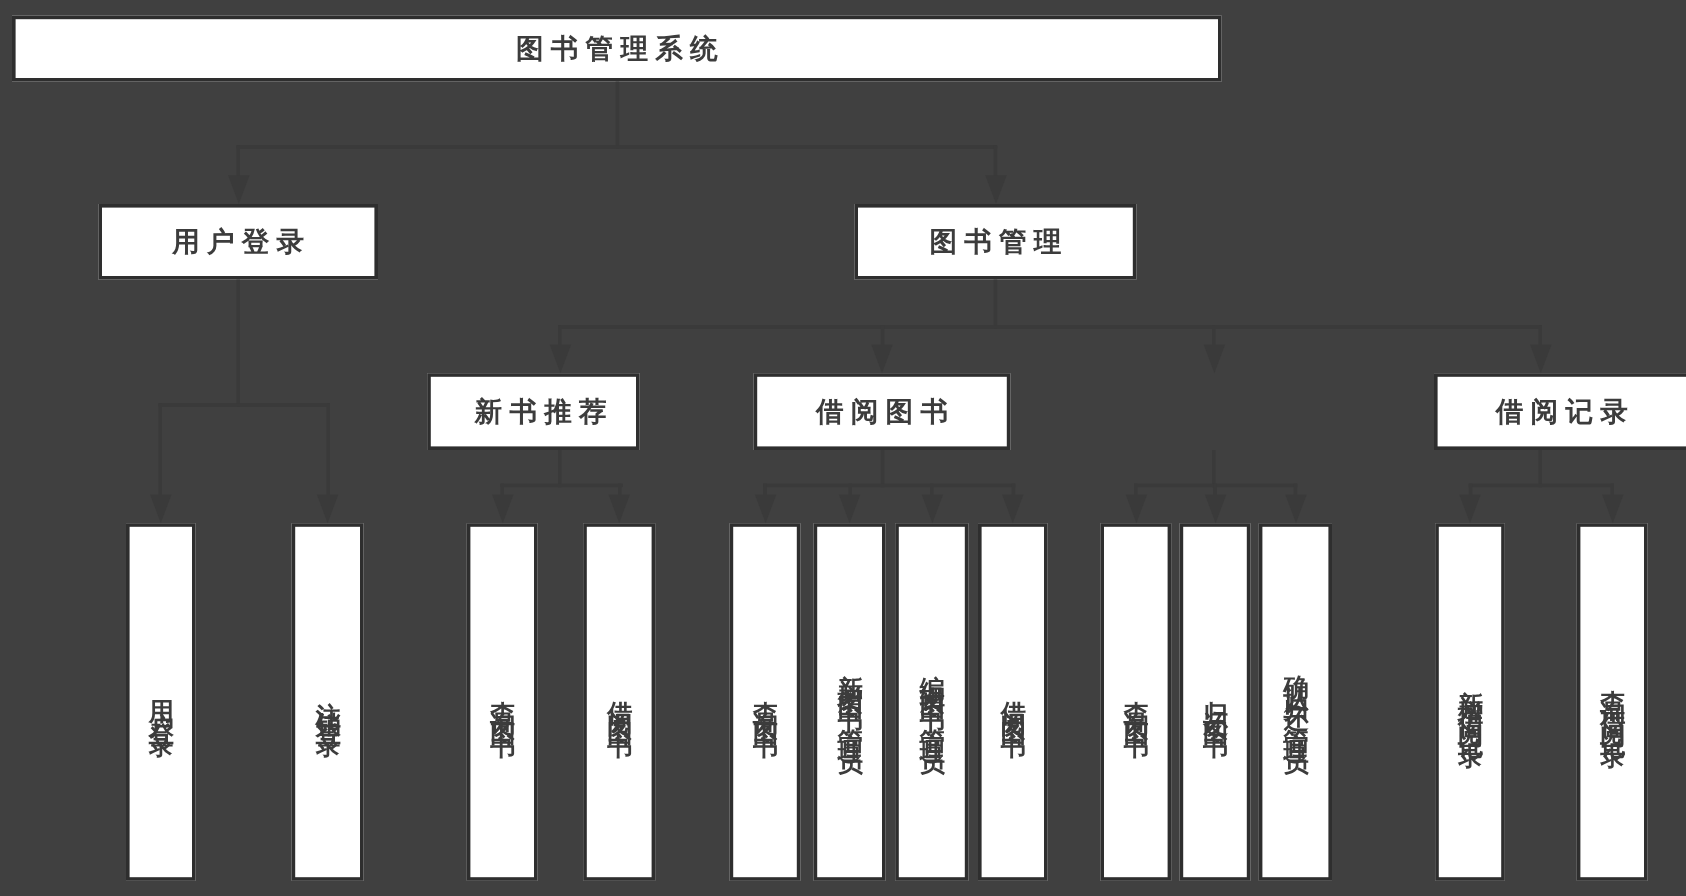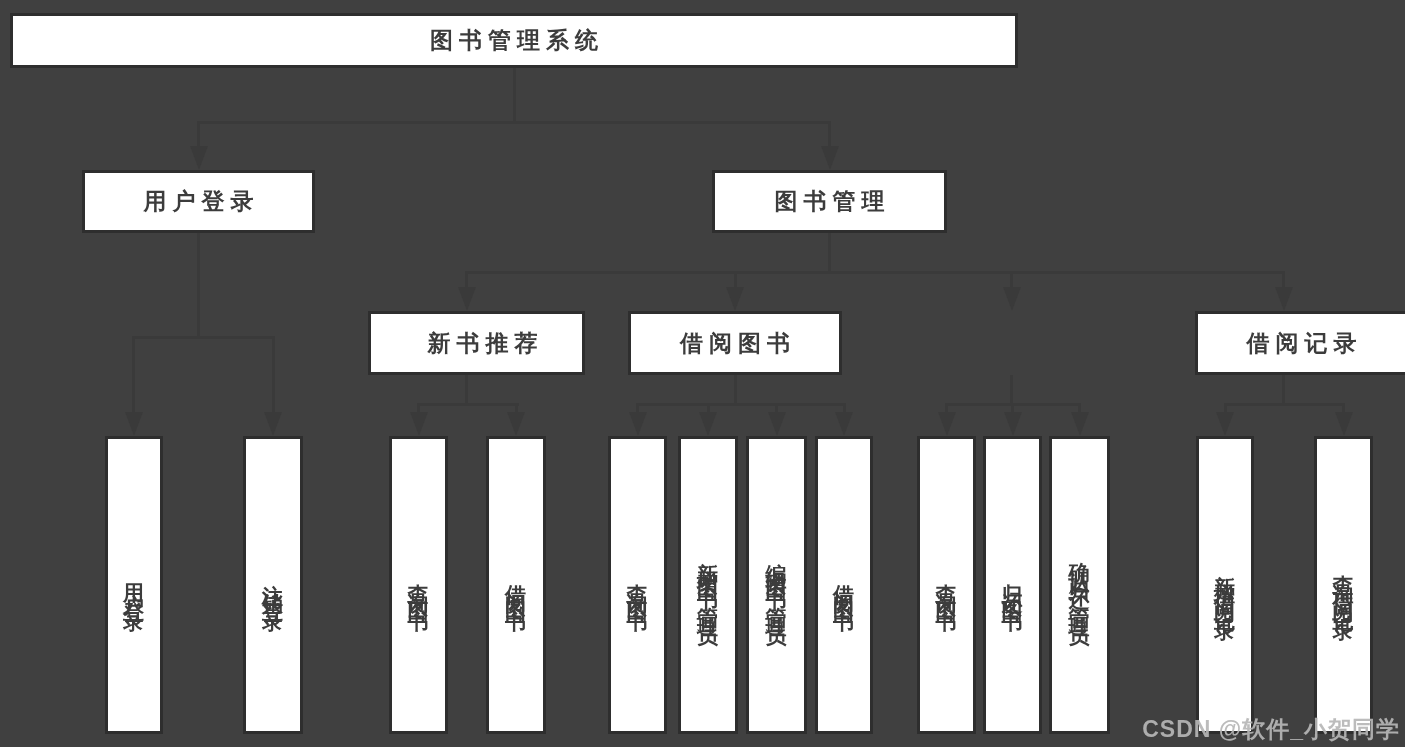--- a/index.html
+++ b/index.html
@@ -69,21 +69,21 @@
     <span class="hlabel">图书管理系统</span>
   </div>
 
   <div class="box" style="left:82px; top:170px; width:233px; height:63px;">
     <span class="hlabel">用户登录</span>
   </div>
   <div class="box" style="left:712px; top:170px; width:235px; height:63px;">
     <span class="hlabel">图书管理</span>
   </div>
 
-  <div class="box" style="left:368px; top:311px; width:217px; height:64px;padding-left:12px;">
+  <div class="box" style="left:356px; top:311px; width:177px; height:64px;padding-left:12px;">
     <span class="hlabel">新书推荐</span>
   </div>
   <div class="box" style="left:628px; top:311px; width:214px; height:64px;">
     <span class="hlabel">借阅图书</span>
   </div>
   <div class="box" style="left:1195px; top:311px; width:213px; height:64px;">
     <span class="hlabel">借阅记录</span>
   </div>
 
   <div class="box leaf" style="left:105px; width:58px;">
@@ -178,15 +178,14 @@
   <div class="arrow" style="left:1004px; top:412px;"></div>
   <div class="arrow" style="left:1071px; top:412px;"></div>
 
   <div class="line" style="left:1282px; top:375px; width:3px;   height:31px;"></div>
   <div class="line" style="left:1224px; top:403px; width:121px; height:3px;"></div>
   <div class="line" style="left:1224px; top:403px; width:3px;   height:13px;"></div>
   <div class="line" style="left:1342px; top:403px; width:3px;   height:13px;"></div>
   <div class="arrow" style="left:1216px; top:412px;"></div>
   <div class="arrow" style="left:1335px; top:412px;"></div>
 
-  <div class="watermark">CSDN @软件_小贺同学</div>
 
 </div>
 
 </body></html>

